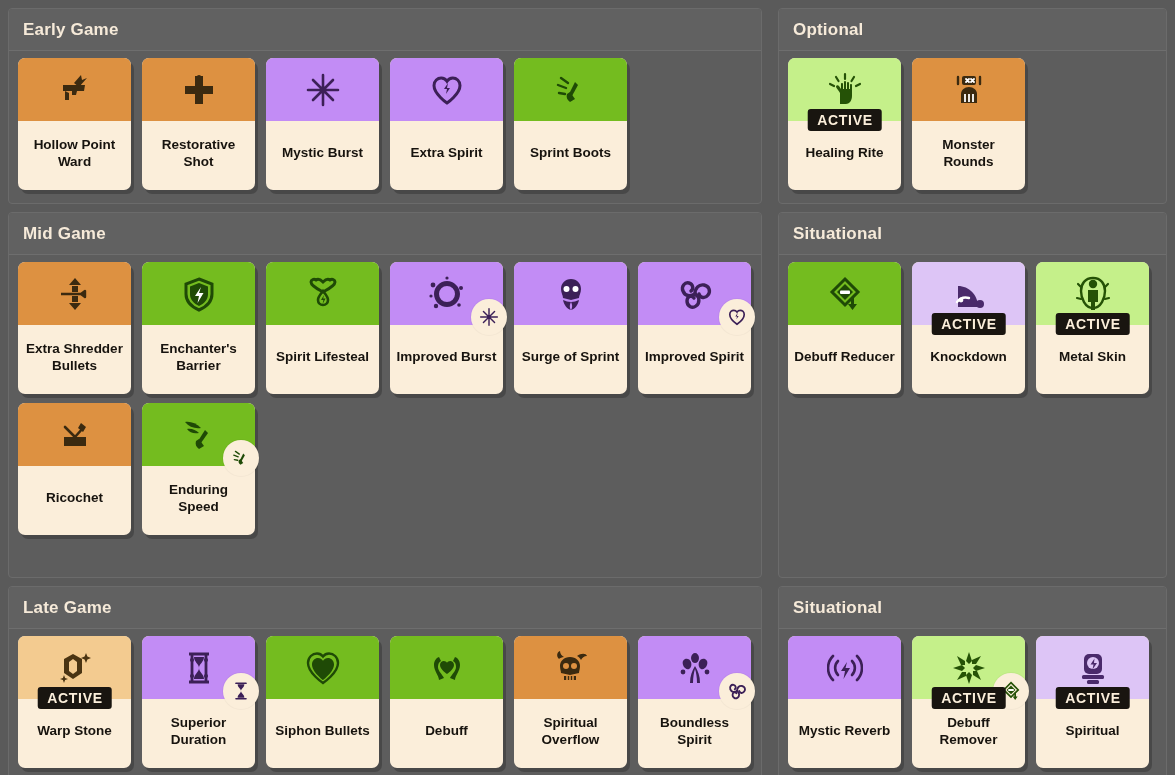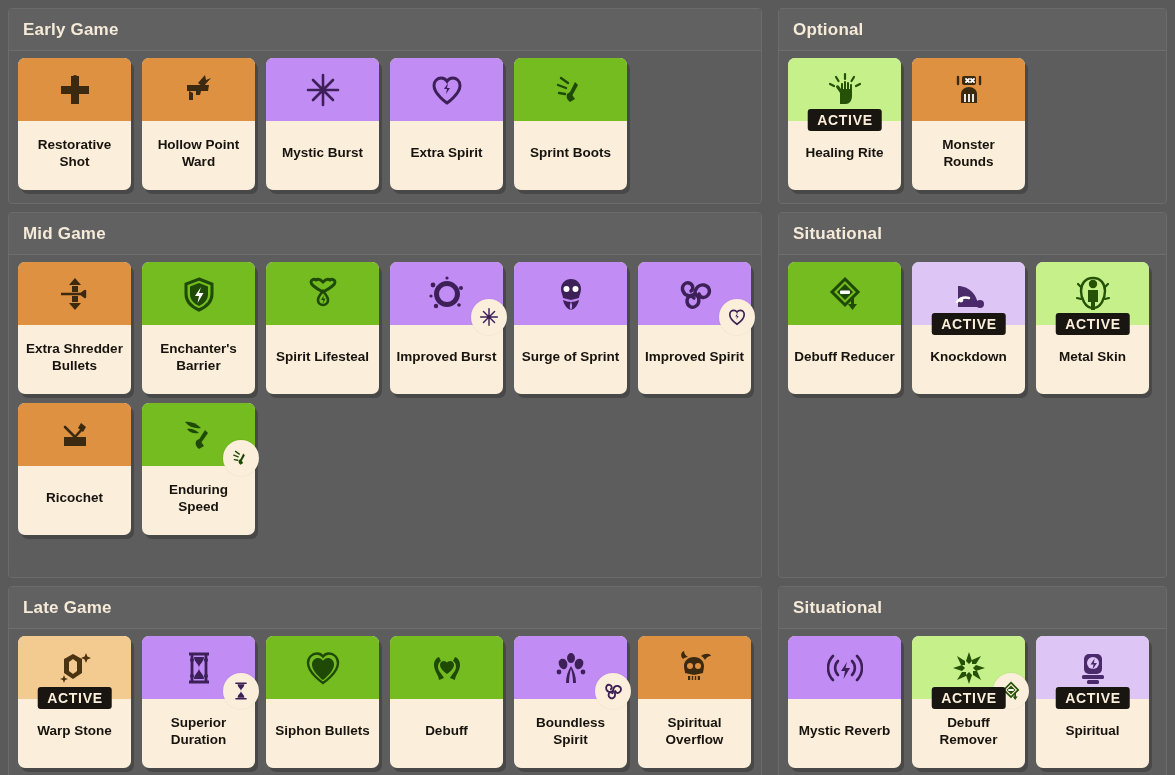--- a/index.html
+++ b/index.html
@@ -125,36 +125,36 @@
 <div class="board">
     <div class="col-left" style="grid-area: 1 / 1 / span 3;">
       <div class="panel" style="flex: 0 0 196px;">
         <div class="panel-header">
           <span class="panel-title">Early Game</span>
         </div>
         <div class="cards">
           <div class="card">
             <div class="card-art r-orange" style="color: rgb(59, 42, 16);">
               <svg width="36" height="36" viewBox="0 0 36 36" class="">
+                <path d="M6 13h22l-1 6h-7l-1 4h-4v-4H6z" fill="currentColor"></path>
+       <path d="M8 19v9h4v-7" fill="currentColor"></path>
+       <path d="M17 11l7-8 1 5 5-2-8 9z" fill="currentColor"></path>
+              </svg>
+            </div>
+            <div class="card-label">Hollow Point Ward</div>
+          </div>
+          <div class="card">
+            <div class="card-art r-orange" style="color: rgb(59, 42, 16);">
+              <svg width="36" height="36" viewBox="0 0 36 36" class="">
                 <rect x="4" y="14" width="28" height="8" fill="currentColor"></rect>
        <path d="M14 4h8v28h-8z" fill="currentColor"></path>
        <path d="M15 6c0-2 2-3 3-3s3 1 3 3v8h-6z" fill="currentColor"></path>
               </svg>
             </div>
             <div class="card-label">Restorative Shot</div>
-          </div>
-          <div class="card">
-            <div class="card-art r-orange" style="color: rgb(59, 42, 16);">
-              <svg width="36" height="36" viewBox="0 0 36 36" class="">
-                <path d="M6 13h22l-1 6h-7l-1 4h-4v-4H6z" fill="currentColor"></path>
-       <path d="M8 19v9h4v-7" fill="currentColor"></path>
-       <path d="M17 11l7-8 1 5 5-2-8 9z" fill="currentColor"></path>
-              </svg>
-            </div>
-            <div class="card-label">Hollow Point Ward</div>
           </div>
           <div class="card">
             <div class="card-art r-purple" style="color: rgb(60, 32, 87);">
               <svg width="36" height="36" viewBox="0 0 36 36" class="">
                 <g stroke="currentColor" stroke-width="2.6" stroke-linecap="round" stroke-linejoin="round" fill="none">
          <path d="M18 3v30M3 18h30M8 8l20 20M28 8L8 28"></path>
        </g>
               </svg>
             </div>
             <div class="card-label">Mystic Burst</div>
@@ -359,61 +359,61 @@
           </div>
           <div class="card">
             <div class="card-art r-green" style="color: rgb(31, 74, 6);">
               <svg width="36" height="36" viewBox="0 0 36 36" class="">
                 <path d="M18 24s-7-4.5-7-9c0-2.6 2-4 3.8-4 1.4 0 2.6.8 3.2 1.8.6-1 1.8-1.8 3.2-1.8 1.8 0 3.8 1.4 3.8 4 0 4.5-7 9-7 9z" fill="currentColor"></path>
        <path d="M10 7c-3 1-5 4-5 8 0 6 5 11 5 15l5-2c-2-4-6-7-6-11 0-3 1-5 3-6z" fill="currentColor"></path>
        <path d="M26 7c3 1 5 4 5 8 0 6-5 11-5 15l-5-2c2-4 6-7 6-11 0-3-1-5-3-6z" fill="currentColor"></path>
               </svg>
             </div>
             <div class="card-label">Debuff</div>
-          </div>
-          <div class="card">
-            <div class="card-art r-purple" style="color: rgb(60, 32, 87);">
-              <svg width="36" height="36" viewBox="0 0 36 36" class="">
-                <g fill="currentColor">
-         <path d="M18 3c2 0 4 2 4 5s-2 5-4 5-4-2-4-5 2-5 4-5z"></path>
-         <path d="M8 9c2-1 5 0 6 3s0 6-2 7-5-1-6-4 0-5 2-6z"></path>
-         <path d="M28 9c-2-1-5 0-6 3s0 6 2 7 5-1 6-4 0-5-2-6z"></path>
-         <path d="M18 16c3 5 5 10 5 17h-3c0-6-1-11-2-14-1 3-2 8-2 14h-3c0-7 2-12 5-17z"></path>
-         <circle cx="6" cy="22" r="2.4"></circle>
-                  <circle cx="30" cy="22" r="2.4"></circle>
-       </g>
-              </svg>
-              <div class="comp-badge" style="color: rgb(60, 32, 87);">
-                <svg width="20" height="20" viewBox="0 0 36 36" class="">
-                  <g fill="none" stroke="currentColor" stroke-width="3.4" stroke-linecap="round">
-         <path d="M18 18c0-6 4-10 9-9s7 6 4 10-8 3-9-1"></path>
-         <path d="M18 18c-5 3-10 2-12-3s2-9 6-8 5 6 2 8"></path>
-         <path d="M18 18c5 3 5 9 1 12s-9 0-9-5 5-6 7-3"></path>
-       </g>
-                </svg>
-              </div>
-            </div>
-            <div class="card-label">Boundless Spirit</div>
           </div>
           <div class="card">
             <div class="card-art r-orange" style="color: rgb(59, 42, 16);">
               <svg width="36" height="36" viewBox="0 0 36 36" class="">
                 <path d="M17 7c6 0 10 4 10 9 0 3-1 5-1 7l-9 2-9-2c0-2-1-4-1-7 0-5 4-9 10-9z" fill="currentColor"></path>
        <circle cx="13" cy="16" r="3" fill="#dd9141"></circle>
                 <circle cx="21" cy="16" r="3" fill="#dd9141"></circle>
        <path d="M11 26h12v4H11z" fill="currentColor"></path>
        <g stroke="#dd9141" stroke-width="1.6">
                   <path d="M14 26v4M17 26v4M20 26v4"></path>
                 </g>
        <path d="M24 6c4-3 9-3 10 0-3 0-5 2-6 4-1-2-2-3-4-4z" fill="currentColor"></path>
        <path d="M6 9C3 6 4 2 7 1c0 3 2 5 4 6-2 0-4 1-5 2z" fill="currentColor"></path>
               </svg>
             </div>
             <div class="card-label">Spiritual Overflow</div>
           </div>
+          <div class="card">
+            <div class="card-art r-purple" style="color: rgb(60, 32, 87);">
+              <svg width="36" height="36" viewBox="0 0 36 36" class="">
+                <g fill="currentColor">
+         <path d="M18 3c2 0 4 2 4 5s-2 5-4 5-4-2-4-5 2-5 4-5z"></path>
+         <path d="M8 9c2-1 5 0 6 3s0 6-2 7-5-1-6-4 0-5 2-6z"></path>
+         <path d="M28 9c-2-1-5 0-6 3s0 6 2 7 5-1 6-4 0-5-2-6z"></path>
+         <path d="M18 16c3 5 5 10 5 17h-3c0-6-1-11-2-14-1 3-2 8-2 14h-3c0-7 2-12 5-17z"></path>
+         <circle cx="6" cy="22" r="2.4"></circle>
+                  <circle cx="30" cy="22" r="2.4"></circle>
+       </g>
+              </svg>
+              <div class="comp-badge" style="color: rgb(60, 32, 87);">
+                <svg width="20" height="20" viewBox="0 0 36 36" class="">
+                  <g fill="none" stroke="currentColor" stroke-width="3.4" stroke-linecap="round">
+         <path d="M18 18c0-6 4-10 9-9s7 6 4 10-8 3-9-1"></path>
+         <path d="M18 18c-5 3-10 2-12-3s2-9 6-8 5 6 2 8"></path>
+         <path d="M18 18c5 3 5 9 1 12s-9 0-9-5 5-6 7-3"></path>
+       </g>
+                </svg>
+              </div>
+            </div>
+            <div class="card-label">Boundless Spirit</div>
+          </div>
         </div>
       </div>
     </div>
     <div class="col-right" style="grid-area: 1 / 2 / span 3;">
       <div class="panel" style="flex: 0 0 196px;">
         <div class="panel-header">
           <span class="panel-title">Optional</span>
         </div>
         <div class="cards">
           <div class="card">

